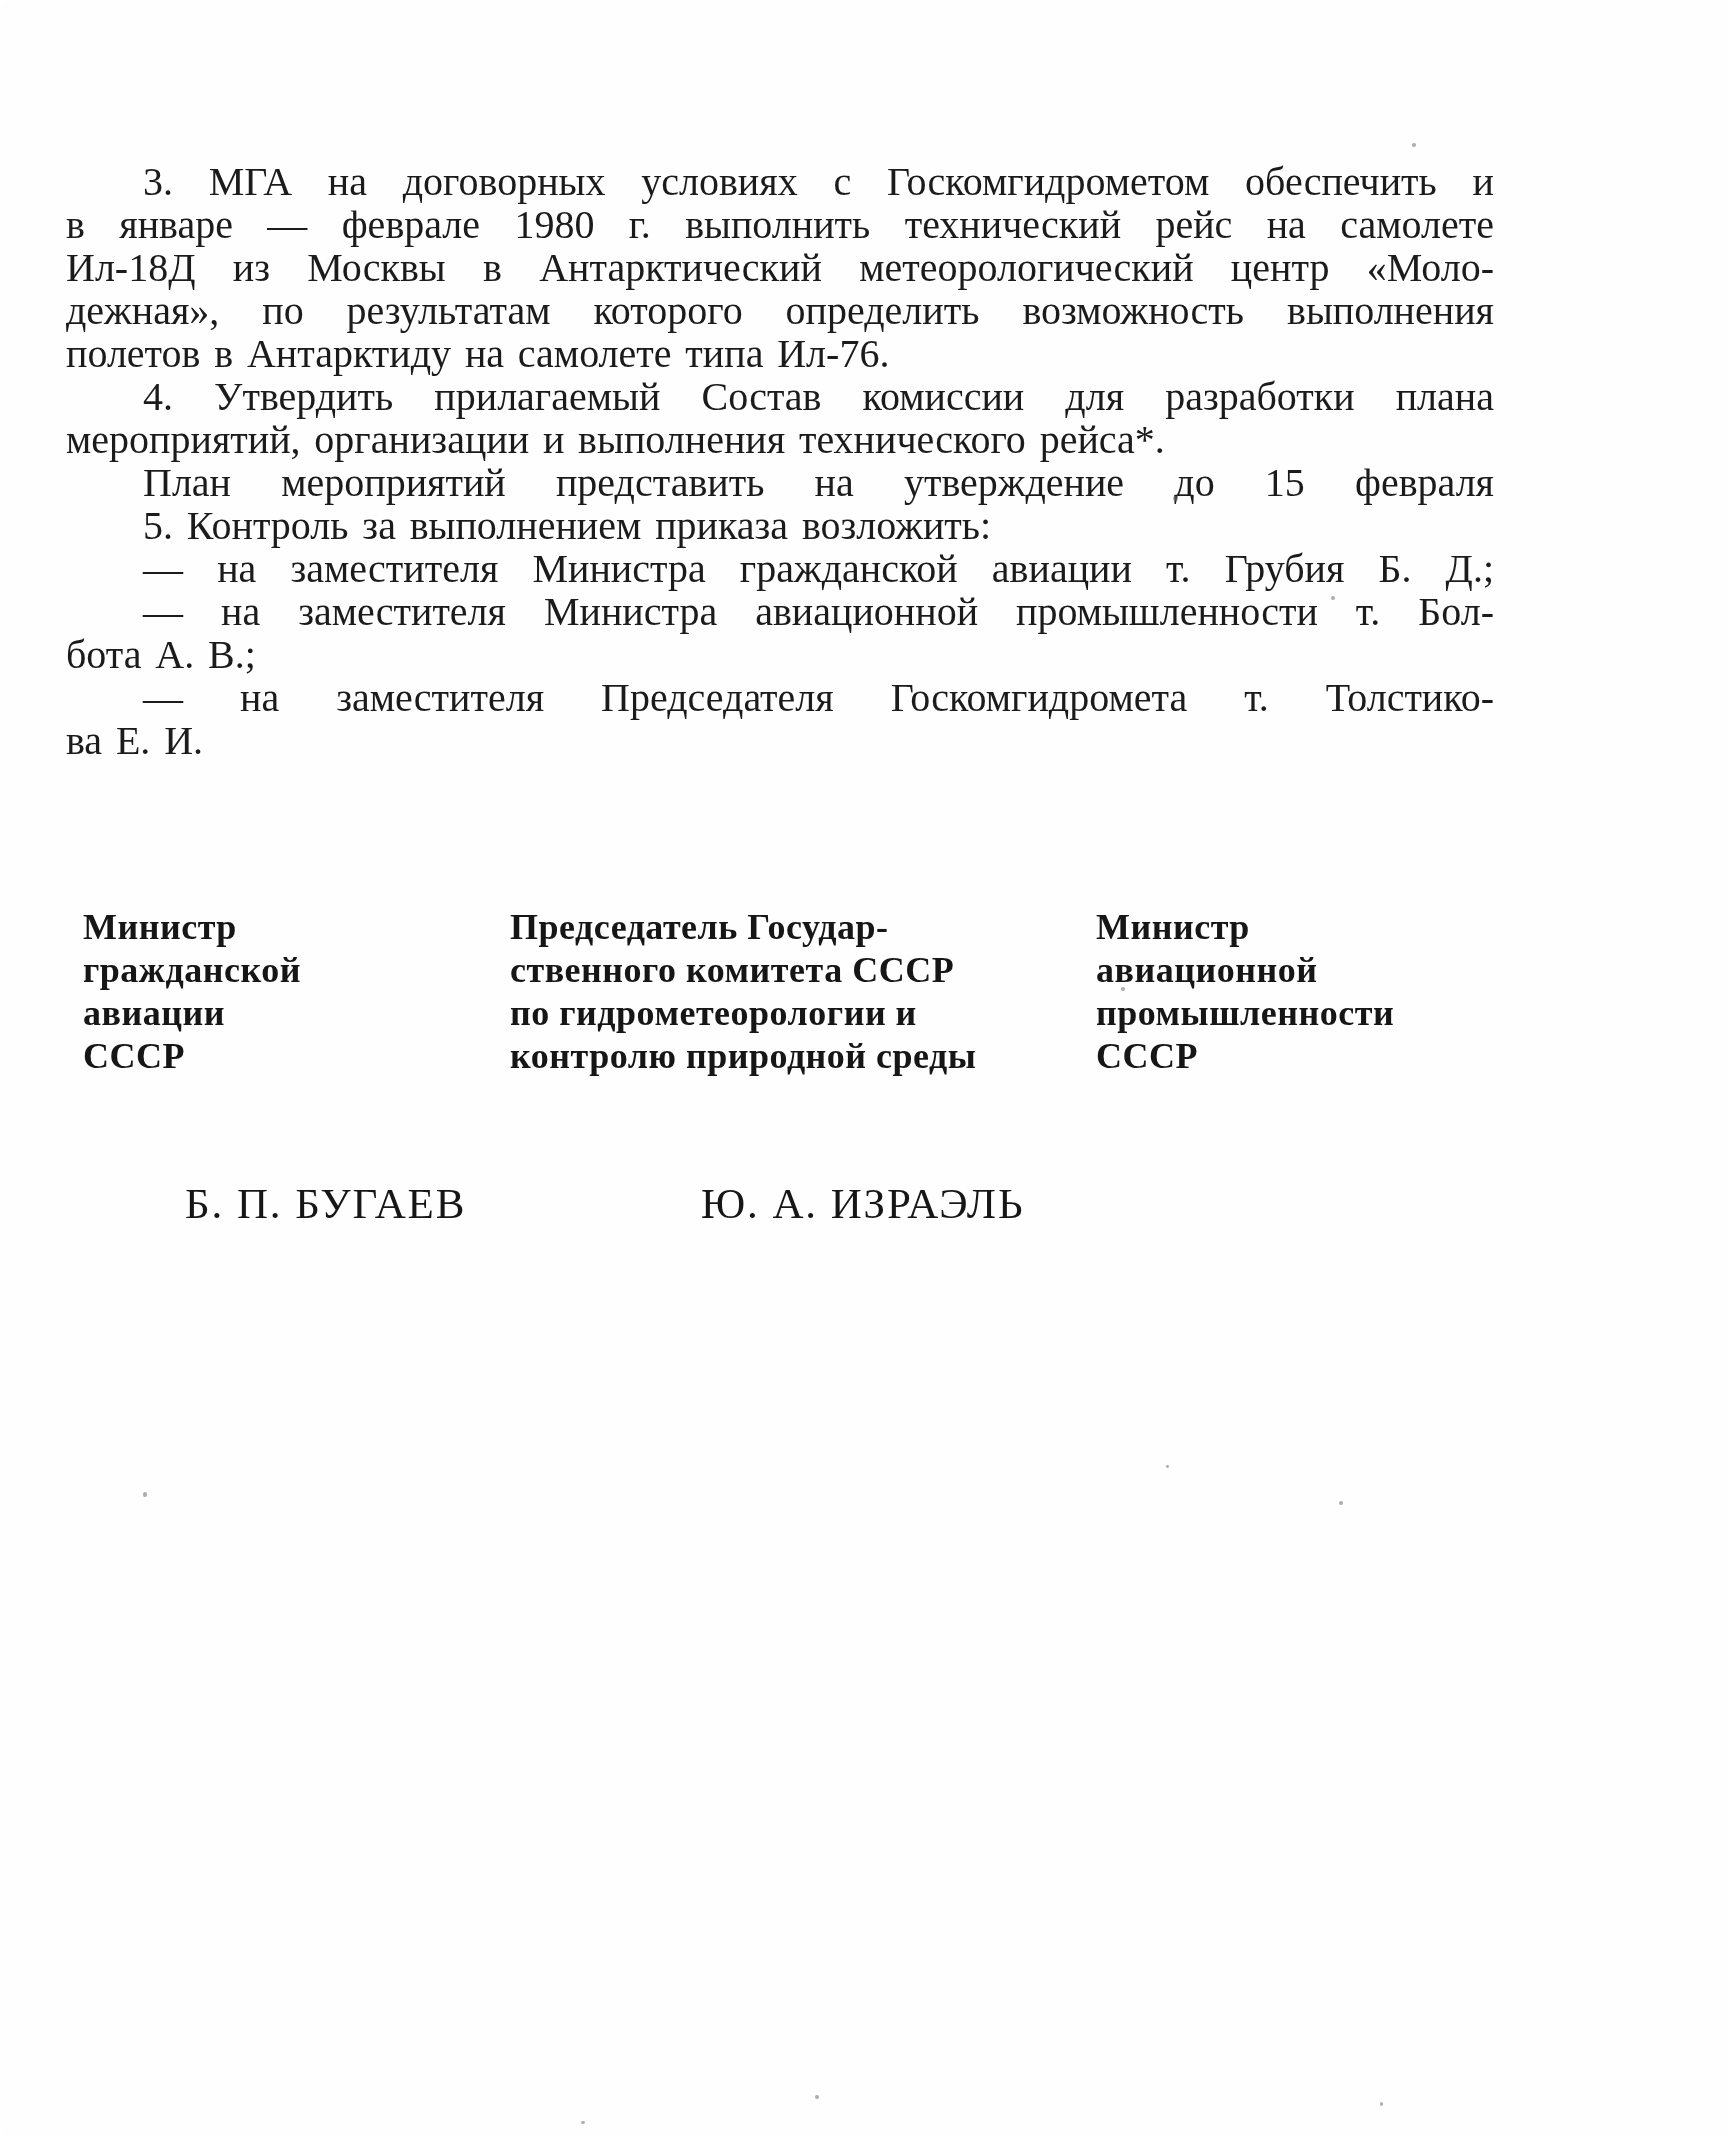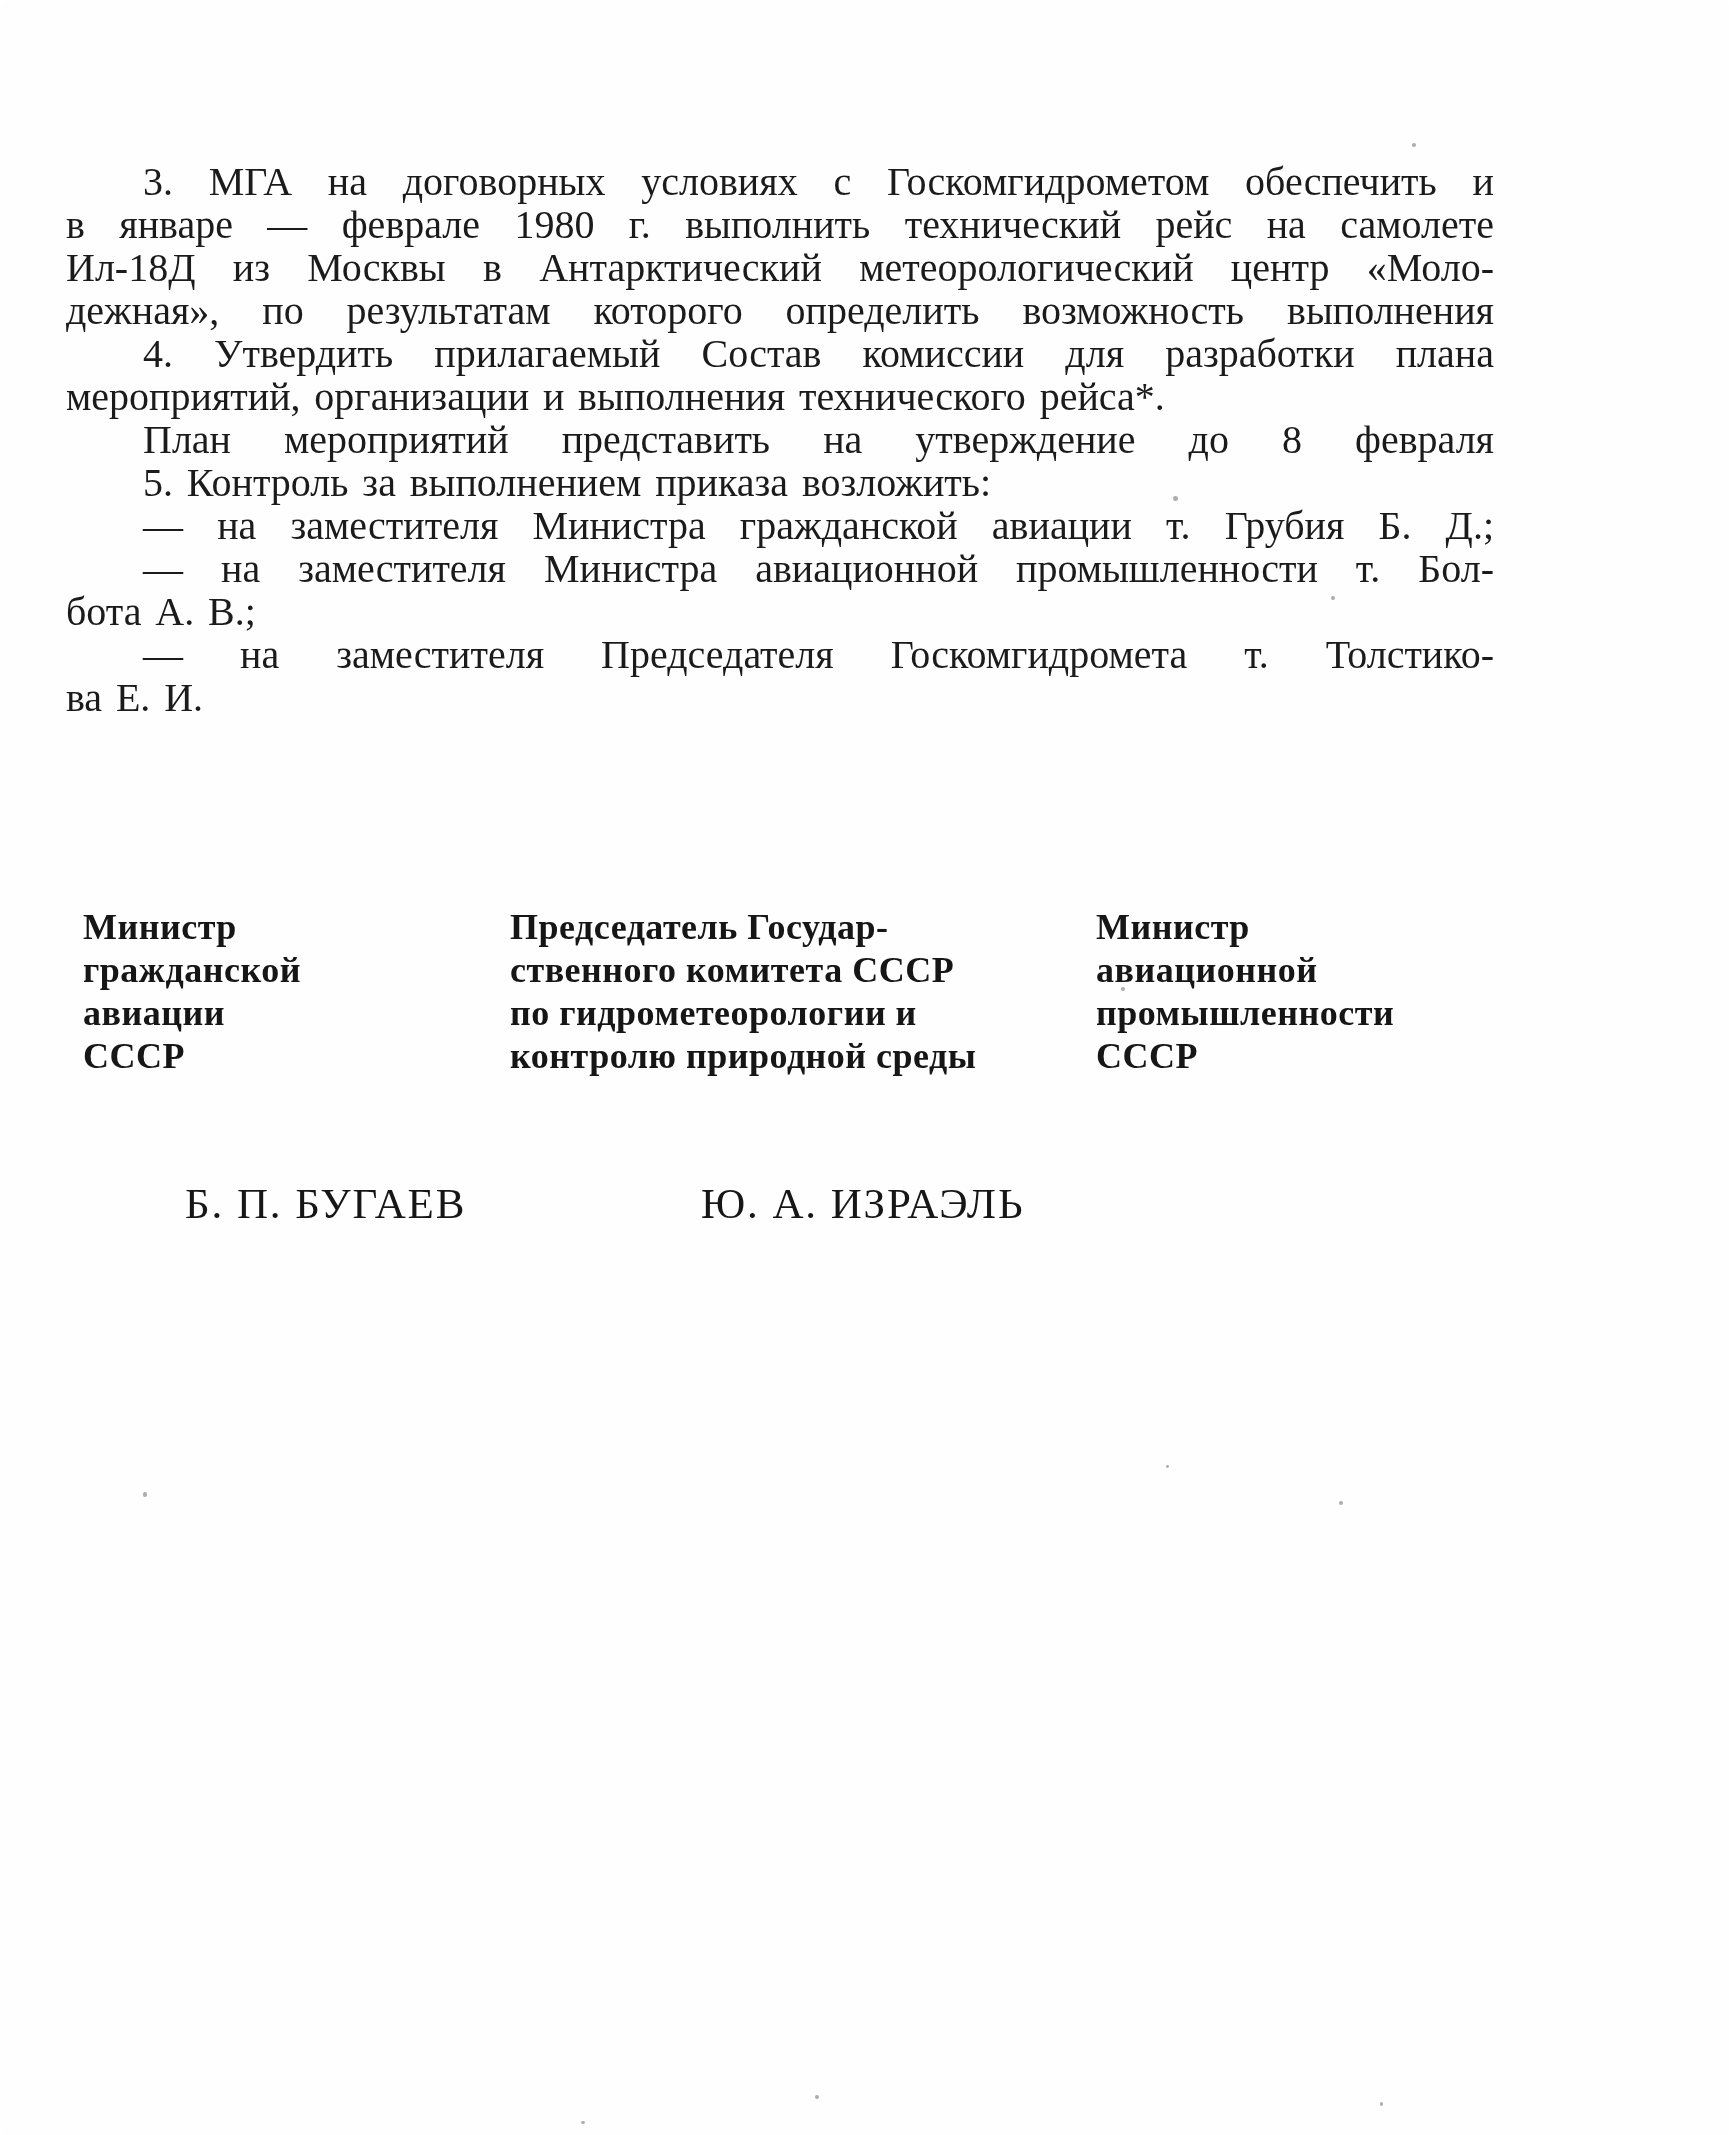--- a/index.html
+++ b/index.html
@@ -92,23 +92,24 @@
 </head>
 <body>
 
 <div class="page">
 
   <div class="body-text">
     <div class="line indent jfull">3. МГА на договорных условиях с Госкомгидрометом обеспечить и</div>
     <div class="line jfull">в январе — феврале 1980 г. выполнить технический рейс на самолете</div>
     <div class="line jfull">Ил-18Д из Москвы в Антарктический метеорологический центр «Моло-</div>
     <div class="line jfull">дежная», по результатам которого определить возможность выполнения</div>
+    <div class="line">полетов в Антарктиду на самолете типа Ил-76.</div>
     <div class="line indent jfull">4. Утвердить прилагаемый Состав комиссии для разработки плана</div>
     <div class="line">мероприятий, организации и выполнения технического рейса*.</div>
-    <div class="line indent jfull">План мероприятий представить на утверждение до 8 февраля</div>
+    <div class="line indent jfull">План мероприятий представить на утверждение до 15 февраля</div>
     <div class="line indent">5. Контроль за выполнением приказа возложить:</div>
     <div class="line indent jfull">— на заместителя Министра гражданской авиации т. Грубия Б. Д.;</div>
     <div class="line indent jfull">— на заместителя Министра авиационной промышленности т. Бол-</div>
     <div class="line">бота А. В.;</div>
     <div class="line indent jfull">— на заместителя Председателя Госкомгидромета т. Толстико-</div>
     <div class="line">ва Е. И.</div>
   </div>
 
   <div class="sig-roles">
     <div class="sig-col sig-col-1">

